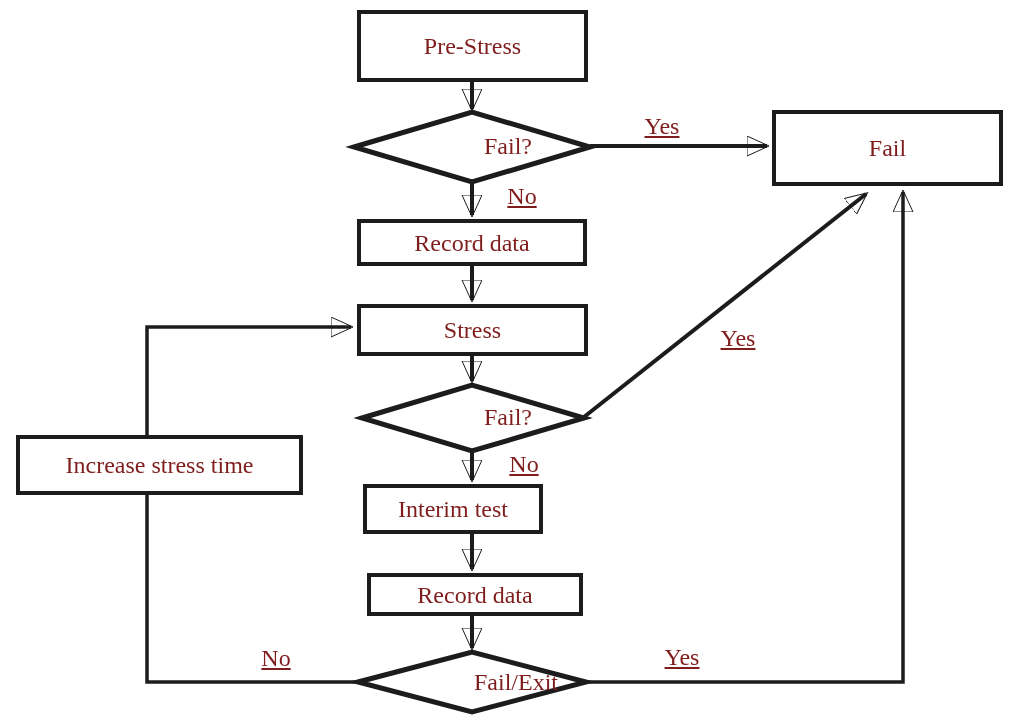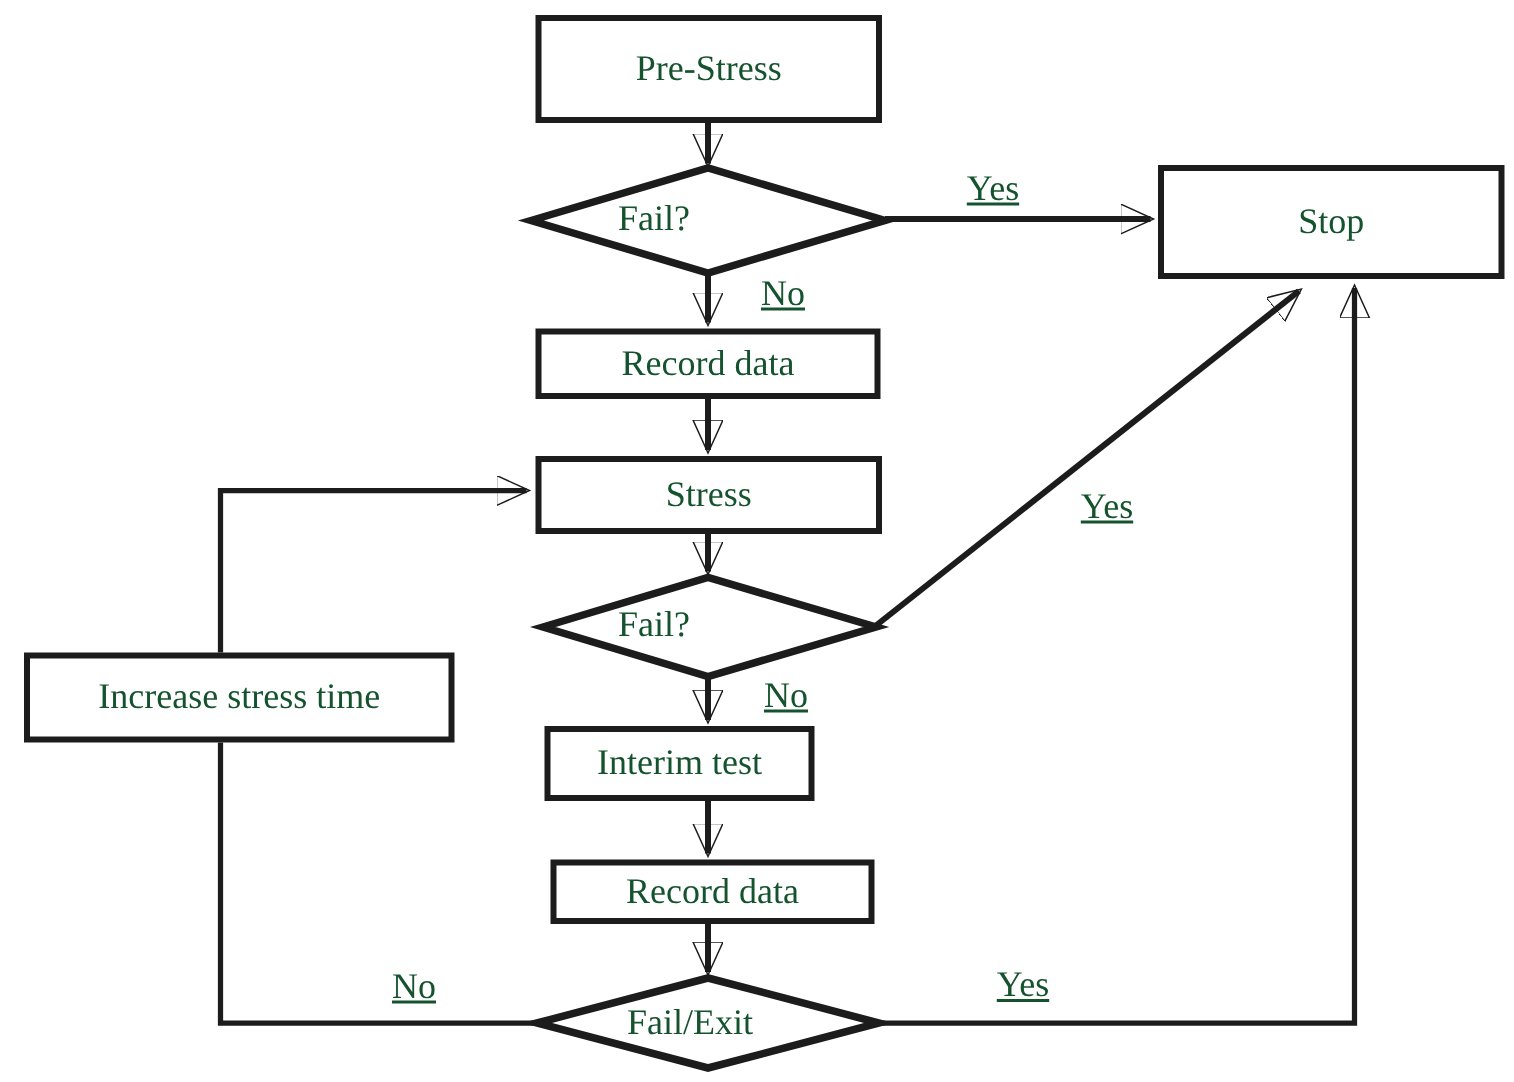--- a/index.html
+++ b/index.html
@@ -6,21 +6,21 @@
     margin: 0;
     padding: 0;
     background: #ffffff;
   }
   .stage {
     position: relative;
     width: 1009px;
     height: 721px;
     background: #ffffff;
     font-family: "Liberation Serif", "DejaVu Serif", serif;
-    color: #14532d;
+    color: #7f1d1d;
     overflow: hidden;
   }
   .wires {
     position: absolute;
     left: 0;
     top: 0;
     z-index: 0;
   }
   .wires path, .wires polyline {
     fill: none;
@@ -42,21 +42,21 @@
     display: flex;
     align-items: center;
     justify-content: center;
     text-align: center;
     font-size: 24px;
     line-height: 28px;
     z-index: 2;
   }
   .dlabel {
     position: absolute;
-    text-align: left;
+    text-align: right;
     font-size: 24px;
     line-height: 26px;
     z-index: 3;
   }
   .elabel {
     position: absolute;
     text-align: center;
     font-size: 24px;
     line-height: 26px;
     z-index: 3;
@@ -90,21 +90,21 @@
     <polygon class="diamond" points="354,147 472,112 590,147 472,182"></polygon>
     <polygon class="diamond" points="362,418 472,385 584,418 472,451"></polygon>
     <polygon class="diamond" points="358,682 472,652 586,682 472,712"></polygon>
   </svg>
 
   <div class="node" style="left:357px; top:10px; width:231px; height:72px;">
     <div><span>Pre-Stress</span><br></div>
   </div>
 
   <div class="node" style="left:772px; top:110px; width:231px; height:76px;">
-    <span>Stop</span>
+    <span>Fail</span>
   </div>
 
   <div class="node" style="left:357px; top:219px; width:230px; height:47px;">
     <span>Record data</span>
   </div>
 
   <div class="node" style="left:357px; top:304px; width:231px; height:52px;">
     <span>Stress</span>
   </div>
 

